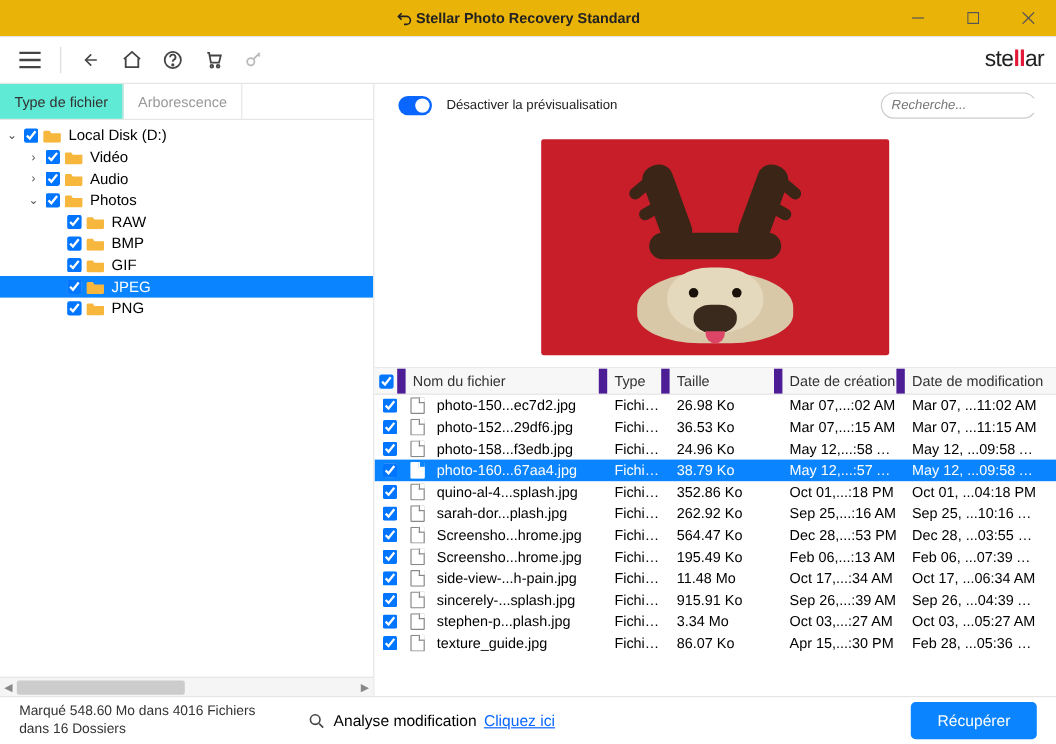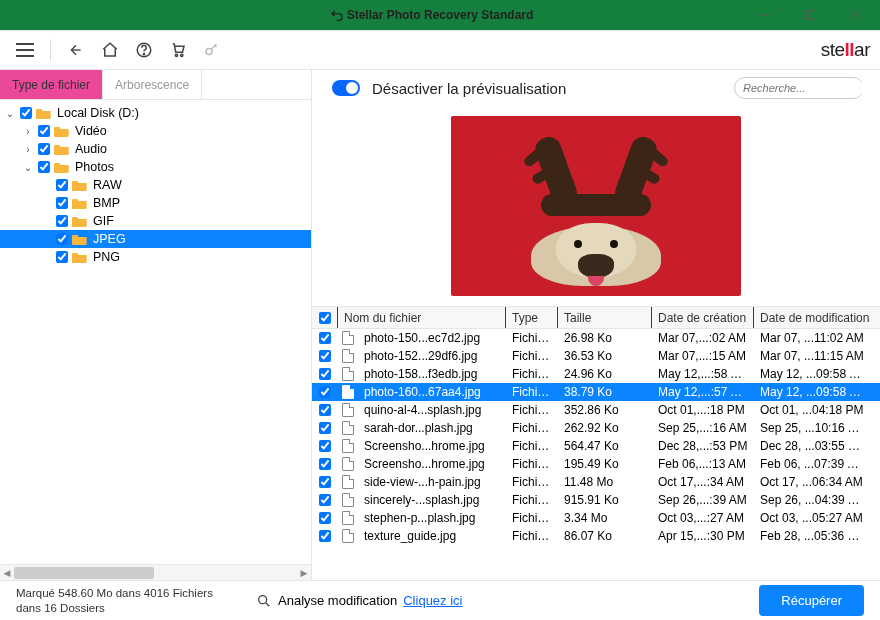--- a/index.html
+++ b/index.html
@@ -1,19 +1,19 @@
 <!DOCTYPE html>
 <html><head>
 <meta charset="utf-8">
 <style>
 * { margin: 0; padding: 0; box-sizing: border-box; font-family: 'Segoe UI', Tahoma, sans-serif; }
 html, body { width: 880px; height: 620px; overflow: hidden; background: #fff; }
 
 
-.titlebar { height: 30px; display: flex; align-items: center; justify-content: center; position: relative; background: #15803d; }
+.titlebar { height: 30px; display: flex; align-items: center; justify-content: center; position: relative; background: #eab308; }
 .titlebar-icon { position: absolute; left: 330px; }
 .titlebar-title { font-size: 12px; font-weight: 600; color: #222; }
 .window-controls { position: absolute; right: 0; top: 0; display: flex; }
 .window-btn { width: 46px; height: 30px; display: flex; align-items: center; justify-content: center; color: #555; }
 
 
 .toolbar { height: 40px; border-top: 1px solid #e5e5e5; border-bottom: 1px solid #e5e5e5; display: flex; align-items: center; padding: 0 10px; justify-content: space-between; }
 .toolbar-left { display: flex; align-items: center; gap: 4px; }
 .tool-btn { width: 30px; height: 30px; display: flex; align-items: center; justify-content: center; color: #555; border-radius: 3px; }
 .tool-sep { width: 1px; height: 22px; background: #ddd; margin: 0 6px; }
@@ -21,42 +21,42 @@
 .brand .st { font-weight: 400; }
 .brand .ll { color: #e31837; font-weight: 700; }
 
 
 .main { display: flex; height: 510px; }
 
 
 .sidebar { width: 312px; border-right: 1px solid #e5e5e5; display: flex; flex-direction: column; }
 .sidebar-tabs { height: 30px; display: flex; border-bottom: 1px solid #e5e5e5; }
 .sidebar-tab { padding: 0 12px; font-size: 12px; display: flex; align-items: center; color: #999; border-right: 1px solid #e5e5e5; }
-.sidebar-tab.active { background: #ec4899; color: #333; }
+.sidebar-tab.active { background: #5eead4; color: #333; }
 .tree { flex: 1; overflow: auto; padding: 4px 0; font-size: 12.5px; }
 .tree-row { display: flex; align-items: center; height: 18px; padding-right: 6px; white-space: nowrap; }
 .tree-row.selected { background: #0a84ff; color: #fff; }
 .tree-indent { display: inline-block; }
 .tree-caret { width: 12px; display: inline-flex; justify-content: center; color: #555; font-size: 10px; }
 .tree-row.selected .tree-caret { color: #fff; }
 .tree-check { margin: 0 4px; }
 .folder-icon { width: 16px; height: 12px; margin-right: 5px; display: inline-block; }
 .tree-label { }
 .hscroll { height: 16px; border-top: 1px solid #e5e5e5; background: #f5f5f5; position: relative; }
 .hscroll-thumb { position: absolute; left: 14px; top: 2px; height: 12px; width: 140px; background: #ccc; border-radius: 2px; }
 .hscroll-arrow { position: absolute; top: 0; width: 14px; height: 16px; display: flex; align-items: center; justify-content: center; color: #888; font-size: 9px; }
 .hscroll-arrow.left { left: 0; }
 .hscroll-arrow.right { right: 0; }
 
 
 .content { flex: 1; display: flex; flex-direction: column; }
 .content-top { height: 36px; display: flex; align-items: center; padding: 0 16px 0 20px; gap: 12px; }
 .toggle { width: 28px; height: 16px; background: #0a66ff; border-radius: 8px; position: relative; }
 .toggle-knob { position: absolute; right: 2px; top: 2px; width: 12px; height: 12px; background: #fff; border-radius: 50%; }
-.toggle-label { font-size: 15px; color: #222; flex: 1; }
+.toggle-label { font-size: 11px; color: #222; flex: 1; }
 .search-box { width: 130px; height: 22px; border: 1px solid #ccc; border-radius: 11px; display: flex; align-items: center; padding: 0 8px; font-size: 11px; color: #aaa; }
 .search-box input { border: none; outline: none; flex: 1; font-size: 11px; font-style: italic; color: #888; }
 
 .preview { height: 200px; display: flex; align-items: center; justify-content: center; }
 .preview-img { width: 290px; height: 180px; background: #c71e2a; border-radius: 2px; position: relative; overflow: hidden; }
 
 .dog-body { position: absolute; bottom: 10px; left: 50%; transform: translateX(-50%); width: 130px; height: 60px; background: #d9c8a8; border-radius: 50% 50% 40% 40%; }
 .dog-face { position: absolute; bottom: 18px; left: 50%; transform: translateX(-50%); width: 80px; height: 55px; background: #e5d9bd; border-radius: 45% 45% 50% 50%; }
 .dog-snout { position: absolute; bottom: 18px; left:50%; transform: translateX(-50%); width: 36px; height: 24px; background: #3a2a1e; border-radius: 40% 40% 50% 50%; }
 .dog-eye { position: absolute; width: 8px; height: 8px; background: #1a120a; border-radius: 50%; bottom: 48px; }
@@ -69,21 +69,21 @@
 .antler.l::before { top: 10px; left: -14px; transform: rotate(-20deg);}
 .antler.l::after { top: 30px; left: -12px; transform: rotate(-10deg);}
 .antler.r::before { top: 10px; right: -14px; transform: rotate(20deg);}
 .antler.r::after { top: 30px; right: -12px; transform: rotate(10deg);}
 .antler-band { position: absolute; top: 78px; left: 50%; transform: translateX(-50%); width: 110px; height: 22px; background: #3b2516; border-radius: 12px; }
 .tongue { position: absolute; bottom: 10px; left: 50%; transform: translateX(-50%); width: 16px; height:10px; background:#d46; border-radius: 0 0 8px 8px;}
 
 
 .filetable { flex: 1; overflow: hidden; border-top: 1px solid #e5e5e5; display: flex; flex-direction: column; font-size: 12px; }
 .ft-header { display: flex; height: 22px; background: #f7f7f7; border-bottom: 1px solid #e5e5e5; align-items: center; }
-.ft-header .col { border-right: 1px solid #4c1d95; height: 100%; display: flex; align-items: center; padding: 0 6px; color: #333; }
+.ft-header .col { border-right: 7px solid #4c1d95; height: 100%; display: flex; align-items: center; padding: 0 6px; color: #333; }
 .ft-body { flex: 1; overflow: hidden; }
 .ft-row { display: flex; height: 18px; align-items: center; }
 .ft-row.selected { background: #0a84ff; color: #fff; }
 .col { overflow: hidden; white-space: nowrap; text-overflow: ellipsis; padding: 0 6px; }
 .col.chk { width: 26px; display: flex; justify-content: center; padding: 0; }
 .col.icon { width: 20px; display: flex; justify-content: center; padding: 0; }
 .col.name { width: 148px; }
 .col.type { width: 52px; }
 .col.size { width: 94px; }
 .col.created { width: 102px; }

